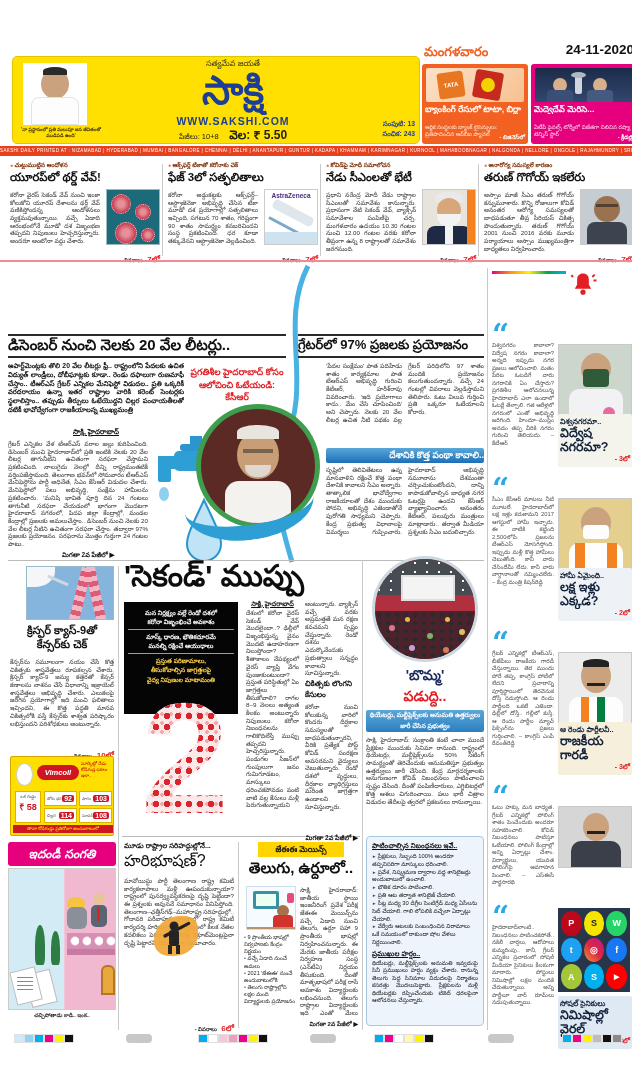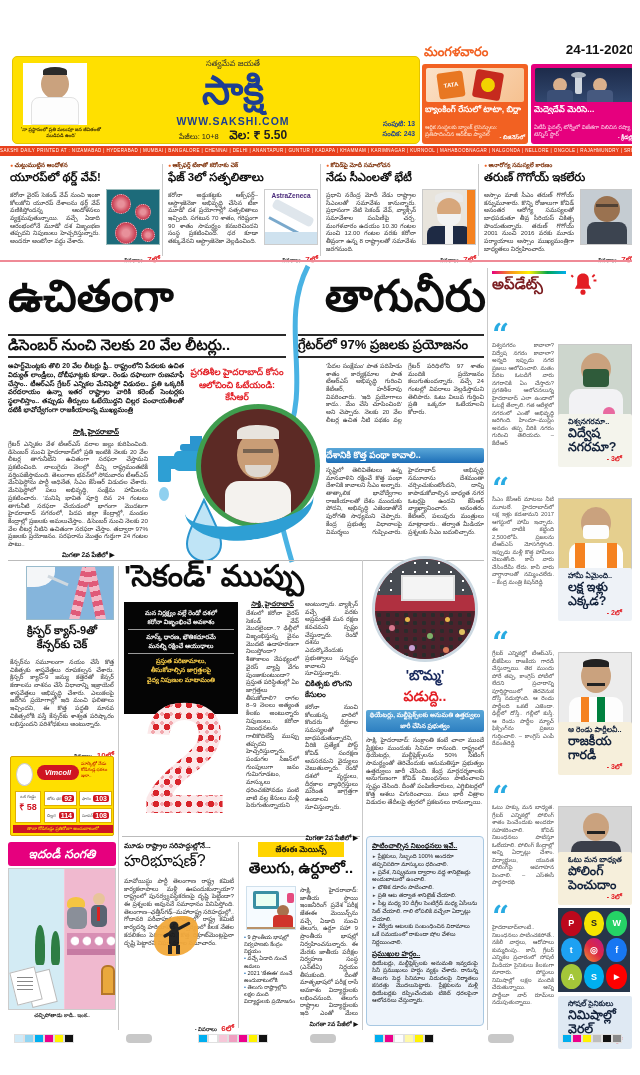--- a/index.html
+++ b/index.html
@@ -31,28 +31,28 @@
   .brief{position:absolute;top:162px;width:150px;height:96px}
   .brief .bk{font-size:6px;font-weight:bold;color:#7a2a00;line-height:1.1}
   .brief .bk:before{content:"● ";color:#f26122;font-size:5px}
   .brief .bh{font-size:11.5px;font-weight:900;color:#111;margin-top:2px;white-space:nowrap;overflow:hidden}
   .brief .btxt{position:absolute;left:0;top:29px;width:90px;height:66px;overflow:hidden}
   .brief .bimg{position:absolute;right:0;top:27px;width:54px;height:56px}
   .brief .bref{position:absolute;right:0;top:86px;white-space:nowrap}
   
   .deck{border-top:2px solid #2a2a2a;border-bottom:2px solid #2a2a2a;display:flex;align-items:center}
   .bluebox{background:linear-gradient(180deg,#5aa7d8,#1d6fb8);color:#fff;font-weight:900;
-    font-size:9px;text-align:left;border-radius:2px}
+    font-size:9px;text-align:right;border-radius:2px}
   
   .qmark{color:#29abe2;font-size:30px;font-weight:900;line-height:.6;font-family:"DejaVu Serif",serif}
   .qtxt{font-size:5.8px;line-height:1.3;color:#555;text-align:justify}
   .qcap1{font-size:7.5px;font-weight:900;color:#14233c;line-height:1.2}
   .qcap2{font-size:12.5px;font-weight:900;color:#14233c;line-height:1.15}
   .qref{font-size:7px;font-weight:900;color:#e31e24;text-align:right}
-  .capbox{padding:3px 10px;border-radius:2px}
+  .capbox{padding:3px 2px;border-radius:2px}
   
   .bbx{position:absolute;left:124px;top:602px;width:114px;height:112px;background:#050505;
     padding:6px 4px;color:#fff;text-align:center}
   .bbx div{font-size:6.3px;font-weight:800;line-height:1.5}
   .bbx .sep{border-bottom:1px solid #9a9a9a;padding-bottom:2px;margin-bottom:2px}
   .two{position:absolute;left:118px;top:678px;width:134px;height:170px;
     font-size:158px;font-weight:900;line-height:160px;text-align:center;color:transparent;
     background:
       radial-gradient(circle 3.2px at 5px 5px,#d8242a 92%,transparent)0 0/11px 11px,
       radial-gradient(circle 2px at 3px 3px,#f2a7ad 88%,transparent)5px 6px/9px 9px,#fbe8e9;
@@ -195,25 +195,20 @@
     </div>
   </div>
   <div class="vr" style="left:162px;top:164px;height:92px"></div>
   <div class="vr" style="left:320px;top:164px;height:92px"></div>
   <div class="vr" style="left:478px;top:164px;height:92px"></div>
   <div class="abs" style="left:0;top:260px;width:640px;height:2px;background:#ef8a96"></div>
 
   <svg class="abs" style="left:262px;top:264px" width="56" height="300" viewBox="0 0 56 300">
     <path d="M46,2 C16,60 52,120 22,180 C6,215 16,250 30,298" stroke="#49b2e3" stroke-width="5" fill="none"></path>
   </svg>
-  <div class="abs clip" style="left:8px;top:264px;width:478px;height:66px;display:flex;justify-content:space-between;
-       font-size:44px;font-weight:900;color:#0d0d0d;line-height:64px">
-    <span>ఉచితంగా</span>
-    <span>తాగునీరు</span>
-  </div>
   <div class="deck abs clip" style="left:8px;top:334px;width:278px;height:24px;font-size:15px;font-weight:900">డిసెంబర్ నుంచి నెలకు 20 వేల లీటర్లు..</div>
   <div class="deck abs clip" style="left:298px;top:334px;width:186px;height:24px;font-size:13px;font-weight:900">గ్రేటర్‌లో 97% ప్రజలకు ప్రయోజనం</div>
 
   <div class="abs clip jus" style="left:8px;top:362px;width:176px;height:62px;font-size:6.8px;font-weight:bold;color:#111;line-height:1.3">అపార్ట్‌మెంట్లకు తొలి 20 వేల లీటర్లు ఫ్రీ.. రాష్ట్రంలోని పేదలకు ఉచిత విద్యుత్ లాండ్రీలు, దోబీఘాట్లకు కూడా.. రెండు దఫాలుగా రుణమాఫీ చేస్తాం.. టీఆర్ఎస్ గ్రేటర్ ఎన్నికల మేనిఫెస్టో విడుదల.. ప్రతి ఒక్కరికీ వరదరాయం ఉన్నా ఇతర రాష్ట్రాల వారికి కరెంట్ సెంటర్లకు స్థలాలిస్తాం.. తప్పుడు తీర్పులు ఓటేయొద్దని చిల్లర పంచాయతీలతో దటికీ భావోద్వేగంగా రాజకీయాలన్న ముఖ్యమంత్రి</div>
   <div class="abs clip ctr" style="left:188px;top:366px;width:98px;height:54px;font-size:9px;font-weight:900;color:#e31e24;line-height:1.4">ప్రగతిశీల హైదరాబాద్ కోసం ఆలోచించి ఓటేయండి: కేసీఆర్</div>
   <div class="abs ctr b" style="left:8px;top:428px;width:176px;font-size:7px;text-decoration:underline">సాక్షి, హైదరాబాద్</div>
   <div class="abs clip jus body6" style="left:8px;top:440px;width:140px;height:112px">గ్రేటర్ ఎన్నికల వేళ టీఆర్ఎస్ వరాల జల్లు కురిపించింది. డిసెంబర్ నుంచి హైదరాబాద్‌లో ప్రతి ఇంటికి నెలకు 20 వేల లీటర్ల తాగునీటిని ఉచితంగా సరఫరా చేస్తామని ప్రకటించింది. నాలుగైదు నెలల్లో దీన్ని రాష్ట్రమంతటికీ వర్తింపజేస్తామంది. తెలంగాణ భవన్‌లో సోమవారం టీఆర్ఎస్ మేనిఫెస్టోను పార్టీ అధినేత, సీఎం కేసీఆర్ విడుదల చేశారు. మేనిఫెస్టోలో పలు అభివృద్ధి, సంక్షేమ హామీలను ప్రకటించారు. 'మనిషి భావిత పూర్తి దిన 24 గంటలు తాగునీటి సరఫరా చేయడంలో భాగంగా మొదటగా హైదరాబాద్ నగరంలో, పిదప జిల్లా కేంద్రాల్లో, మండల కేంద్రాల్లో ప్రజలకు అమలుచేస్తాం.. డిసెంబర్ నుంచి నెలకు 20 వేల లీటర్ల నీటిని ఉచితంగా సరఫరా చేస్తాం. తద్వారా 97% ప్రజలకు ప్రయోజనం. సరఫరాను మొత్తం గుర్తుగా 24 గంటల పాటు..</div>
   <div class="abs b" style="left:62px;top:551px;font-size:6.5px">మిగతా 2వ పేజీలో ▶</div>
 
   <svg class="abs" style="left:146px;top:436px" width="100" height="124" viewBox="0 0 100 124">
@@ -239,21 +234,20 @@
   </div>
 
   <div class="abs clip jus body6" style="left:326px;top:362px;width:158px;height:84px;column-count:2;column-gap:6px">'పేదల సంక్షేమం' పాత పదిహేడు శాతం కార్యక్రమాల పాత టీఆర్ఎస్ అభివృద్ధి గురించి కేటీఆర్, హరీశ్‌రావు వివరించారు. 'ఇది ప్రయోగాలు కాదు.. మేం చేసి చూపించింది' అని చెప్పారు. నెలకు 20 వేల లీటర్ల ఉచిత నీటి పథకం వల్ల గ్రేటర్ పరిధిలోని 97 శాతం మందికి ప్రయోజనం కలుగుతుందన్నారు. వచ్చే 24 గంటల్లో వివరాలు వెల్లడిస్తామని తెలిపారు. ఓటు విలువ గుర్తించి ప్రతి ఒక్కరూ ఓటేయాలని కోరారు.</div>
   <div class="abs bluebox clip" style="left:326px;top:448px;width:158px;height:15px;line-height:15px">దేశానికి కొత్త పంథా కావాలి..</div>
   <div class="abs clip jus body6" style="left:326px;top:466px;width:158px;height:92px;column-count:2;column-gap:6px">సృష్టిలో తెలివితేటలు ఉన్న మానవాళిని రక్షించే కొత్త పంథా దేశానికి కావాలని సీఎం అన్నారు. తాత్కాలిక భావోద్వేగాల రాజకీయాలతో దేశం ముందుకు పోదని, అభివృద్ధి ఎజెండాతోనే పురోగతి సాధ్యమని చెప్పారు. కేంద్ర ప్రభుత్వ విధానాలపై విమర్శలు గుప్పించారు. హైదరాబాద్ అభివృద్ధి నమూనాను దేశమంతా చర్చించుకుంటోందని, దాన్ని కాపాడుకోవాల్సిన బాధ్యత నగర ఓటర్లపై ఉందని కేసీఆర్ వ్యాఖ్యానించారు. అనంతరం కేటీఆర్, పలువురు మంత్రులు మాట్లాడారు.. తర్వాత మీడియా ప్రశ్నలకు సీఎం బదులిచ్చారు.</div>
   <div class="hr" style="left:8px;top:560px;width:476px"></div>
 
   <div class="vr" style="left:487px;top:268px;height:762px"></div>
   <div class="abs" style="left:492px;top:270px;width:140px;height:52px">
     <div style="width:74px;height:3px;margin:1px 0;background:linear-gradient(90deg,#e6007e,#f7941d,#fff200,#00a651,#00aeef)"></div>
-    <div style="font-size:15px;font-weight:900;color:#7b1d20">అప్‌డేట్స్</div>
     <svg class="abs" style="left:76px;top:0" width="30" height="28" viewBox="0 0 24 24">
       <path d="M12 3c-3.2 0-5 2.2-5 5v4.5L5 16h14l-2-3.5V8c0-2.8-1.8-5-5-5z" fill="#e31e24"></path>
       <circle cx="12" cy="19" r="2.2" fill="#e31e24"></circle>
       <path d="M20 6l2-2M21 9h2.5M3.5 6L2 4.5" stroke="#e31e24" stroke-width="1.6"></path>
     </svg>
   </div>
 
   <div class="abs" style="left:492px;top:326px;width:140px;height:148px">
     <div class="qmark">“</div>
     <div class="abs qtxt clip" style="left:0;top:16px;width:62px;height:128px">విశ్వనగరం కావాలా? విద్వేష నగరం కావాలా? అన్నది ఇప్పుడు నగర ప్రజలు ఆలోచించాలి. మతం పేరిట ఓటడిగే వారు నగరానికి ఏం చేస్తారు? ప్రగతిశీల ఆలోచనలున్న హైదరాబాద్ ఎలా ఉండాలో ఓటర్లే తేల్చాలి. గత ఆరేళ్లలో నగరంలో ఎంతో అభివృద్ధి జరిగింది. హిందూ–ముస్లిం అనడం తప్ప వీరికి నగరం గురించి తెలియదు.   – కేటీఆర్</div>
@@ -306,25 +300,20 @@
     </div>
   </div>
 
   <div class="abs" style="left:492px;top:788px;width:140px;height:116px">
     <div class="qmark">“</div>
     <div class="abs qtxt clip" style="left:0;top:16px;width:62px;height:98px">ఓటు హక్కు మన బాధ్యత. గ్రేటర్ ఎన్నికల్లో పోలింగ్ శాతం పెంచేందుకు అందరూ సహకరించాలి. కోవిడ్ నిబంధనలు పాటిస్తూ ఓటేయాలి. పోలింగ్ కేంద్రాల్లో అన్ని ఏర్పాట్లు చేశాం. విద్యార్థులు, యువత పోలింగ్‌పై అవగాహన పెంచాలి.   – ఎస్ఈసీ పార్థసారథి</div>
     <div class="abs photo" style="left:66px;top:0;width:74px;height:62px;background:#d6d6d6">
       <div class="face" style="left:24px;top:6px;width:26px;height:28px"></div>
       <div class="abs" style="left:28px;top:24px;width:18px;height:3px;background:#222"></div>
       <div class="abs" style="left:12px;top:34px;width:50px;height:28px;background:#3b3f4a;border-radius:10px 10px 0 0"></div>
-    </div>
-    <div class="abs capbox" style="left:66px;top:64px;width:74px;background:#f6efdb">
-      <div class="qcap1 clip">ఓటు మన బాధ్యత</div>
-      <div class="qcap2 clip">పోలింగ్ పెంచుదాం</div>
-      <div class="qref">- 3లో</div>
     </div>
   </div>
 
   <div class="abs" style="left:492px;top:908px;width:140px;height:122px">
     <div class="qmark">“</div>
     <div class="abs qtxt clip" style="left:0;top:16px;width:62px;height:104px">హైదరాబాద్‌లాంటి.. నిబంధనలు పాటించకపోతే.. నకిలీ వార్తలు, ఆరోపాలు కుమ్మరింపు.. కానీ, గ్రేటర్ ఎన్నికల ప్రచారంలో సోషల్ మీడియా సైనికులు కీలకంగా మారారు. పోస్టులు నిమిషాల్లో లక్షల మందికి చేరుతున్నాయి. అన్ని పార్టీలూ వార్ రూమ్‌లు నడుపుతున్నాయి.</div>
     <div class="abs soc" style="left:66px;top:0">
       <div style="background:#bd081c">P</div>
       <div style="background:#f7e400;color:#222">S</div>
       <div style="background:#25d366">W</div>

